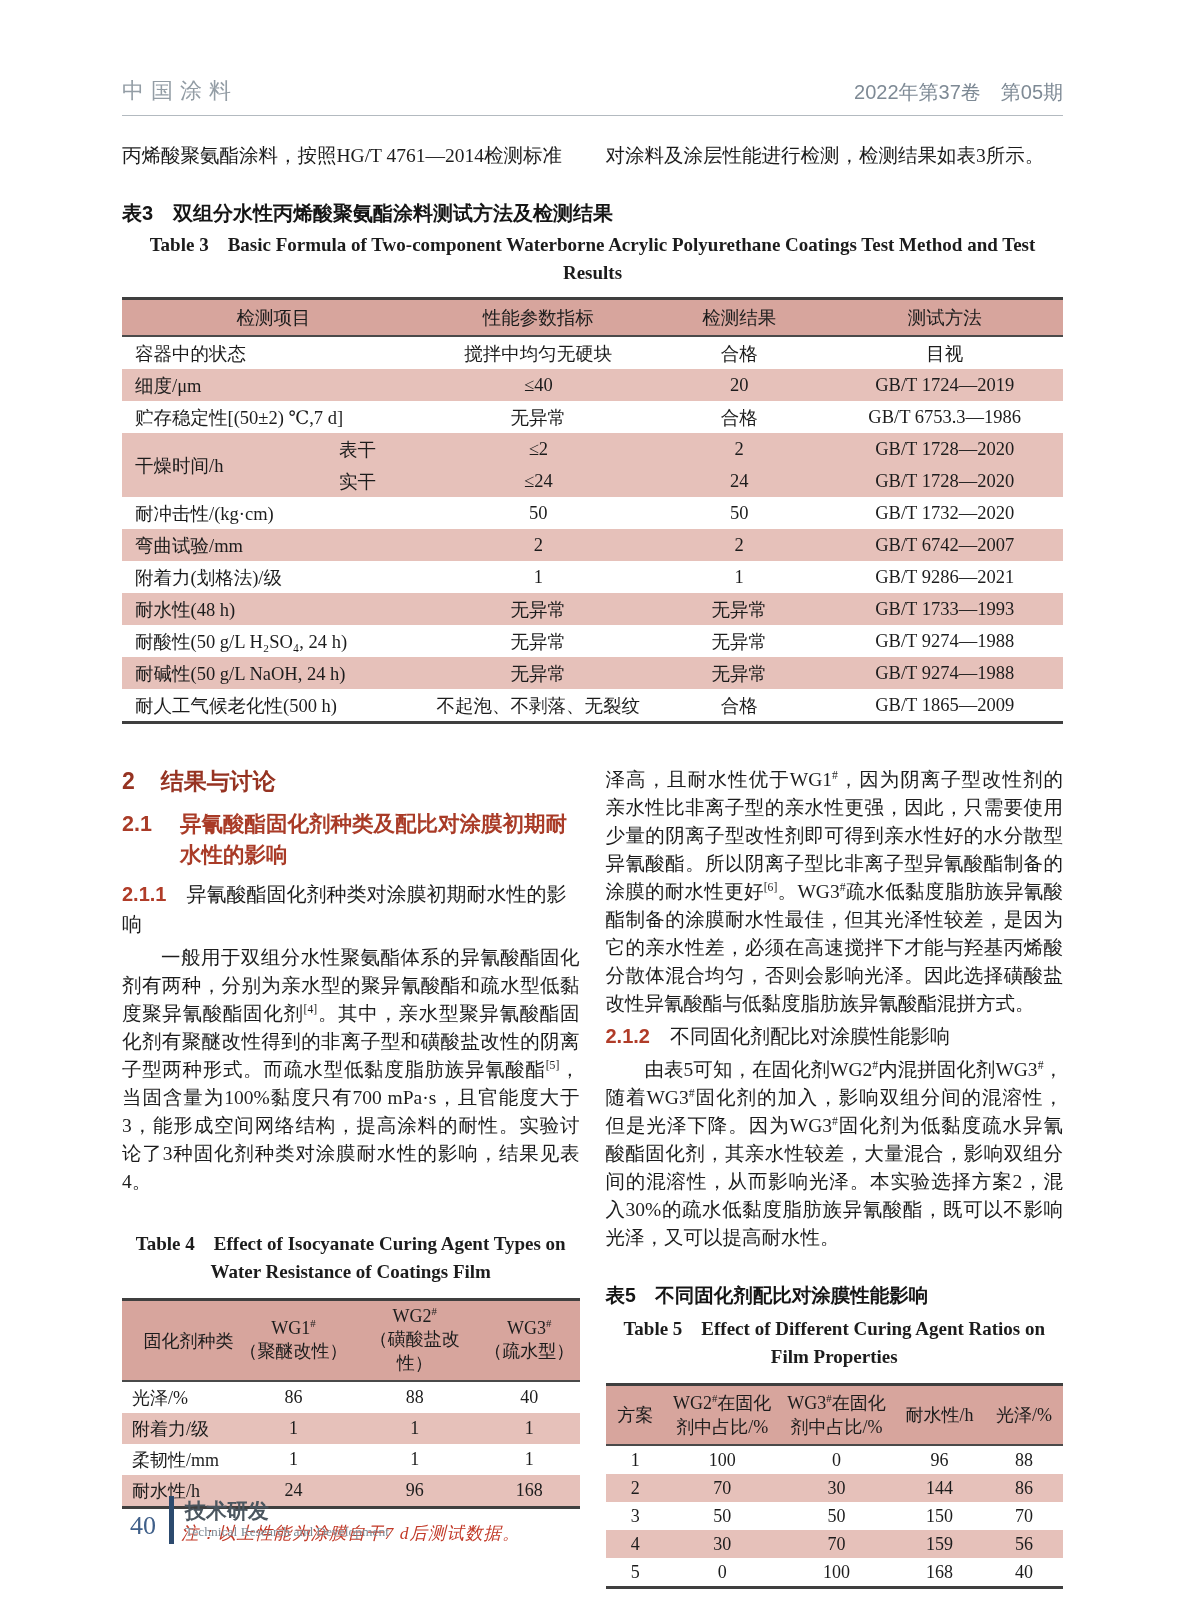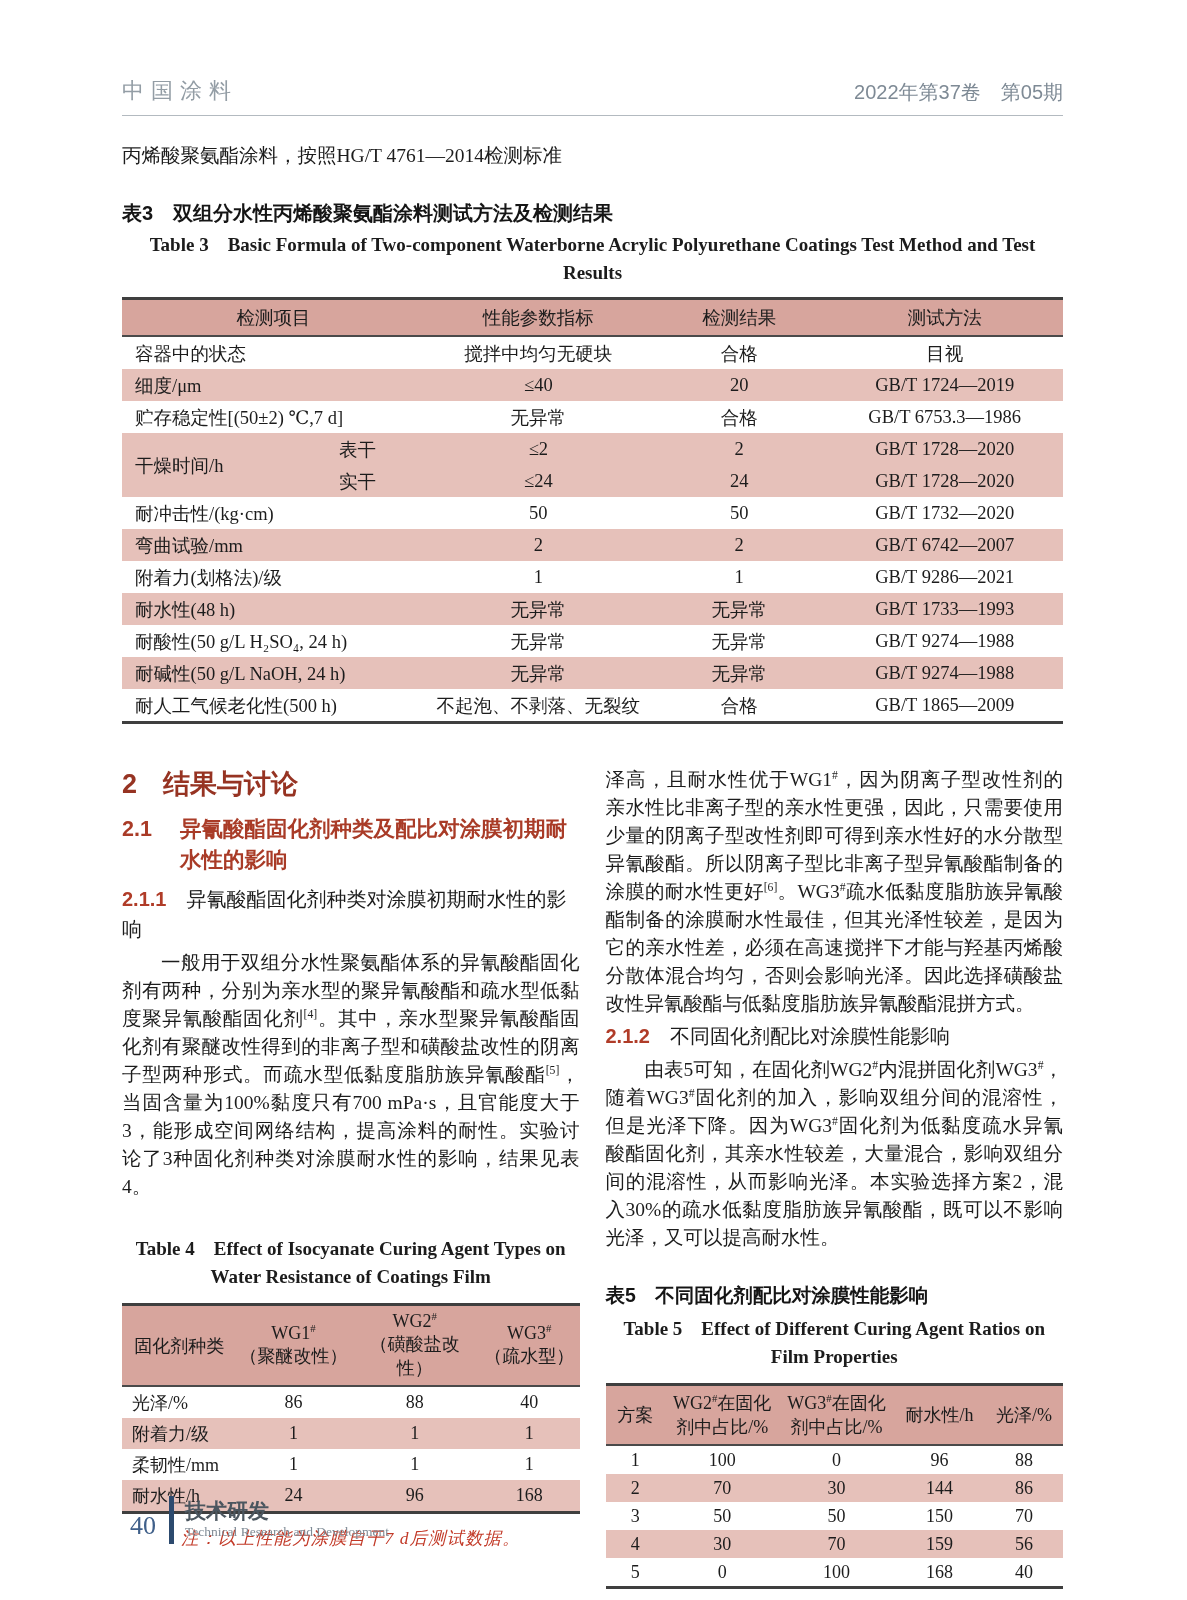--- a/index.html
+++ b/index.html
@@ -37,21 +37,21 @@
   table.datatable td { padding:3.5px 3px; text-align:center; vertical-align:middle; }
   table.datatable tr.pink { background:#e6c1ba; }
   table.datatable td.left { text-align:left; padding-left:13px; }
   .hdr-line2 { display:block; }
   sup.ref { font-size:0.6em; vertical-align:super; line-height:0; }
   
   .tbl-note { color:#c23927; font-style:italic; font-size:17.5px; text-align:center;
     margin-top:12px; letter-spacing:1px; }
   
   .h2-head { font-family:"Liberation Sans","DejaVu Sans",sans-serif; font-weight:bold;
-    color:#963322; font-size:27px; margin-bottom:12px; }
+    color:#963322; font-size:23px; margin-bottom:12px; }
   .h2-head .num { margin-right:26px; }
   .h3-head { font-family:"Liberation Sans","DejaVu Sans",sans-serif; font-weight:bold;
     color:#a93b27; font-size:21.5px; line-height:31px; display:flex; margin-bottom:8px; }
   .h3-head .num { flex:0 0 58px; }
   .h3-head .txt { flex:1; }
   .h4-head { font-size:20px; line-height:30px; margin-bottom:5px; }
   .h4-head .num { font-family:"Liberation Sans","DejaVu Sans",sans-serif; font-weight:bold;
     color:#b03c28; margin-right:20px; }
   .h4-head .txt { color:#1c1c1c; }
   
@@ -75,20 +75,21 @@
 
 <div class="page">
 
   <div class="page-header">
     <span class="journal-name">中国涂料</span>
     <span class="issue-info">2022年第37卷　第05期</span>
   </div>
 
   <div class="intro-row">
     <span>丙烯酸聚氨酯涂料，按照HG/T 4761—2014检测标准</span>
+    <span>对涂料及涂层性能进行检测，检测结果如表3所示。</span>
   </div>
 
   <div class="tbl-block" style="margin-top:30px; margin-bottom:0;">
     <div class="tbl-title-zh">表3　双组分水性丙烯酸聚氨酯涂料测试方法及检测结果</div>
     <div class="tbl-title-en" style="margin-top:4px;">Table 3　Basic Formula of Two-component Waterborne Acrylic Polyurethane Coatings Test Method and Test Results</div>
     <table class="datatable" style="margin-top:10px;">
       <colgroup>
           <col style="width:160px">
           <col style="width:128px">
           <col style="width:216px">
@@ -201,21 +202,21 @@
         <div class="tbl-title-en">Table 4　Effect of Isocyanate Curing Agent Types on Water Resistance of Coatings Film</div>
         <table class="datatable t4" style="font-size:18px;">
           <colgroup>
               <col style="width:25%">
               <col style="width:25%">
               <col style="width:28%">
               <col style="width:22%">
             </colgroup>
           <thead>
             <tr>
-              <th style="text-align:center; ">固化剂种类</th>
+              <th style="text-align:right; ">固化剂种类</th>
               <th><span>WG1</span><sup class="ref">#</sup><span class="hdr-line2">（聚醚改性）</span></th>
               <th><span>WG2</span><sup class="ref">#</sup><span class="hdr-line2">（磺酸盐改性）</span></th>
               <th><span>WG3</span><sup class="ref">#</sup><span class="hdr-line2">（疏水型）</span></th>
             </tr>
           </thead>
           <tbody>
             <tr>
               <td class="left" style="padding-left:10px;">光泽/%</td>
               <td>86</td>
               <td>88</td>

